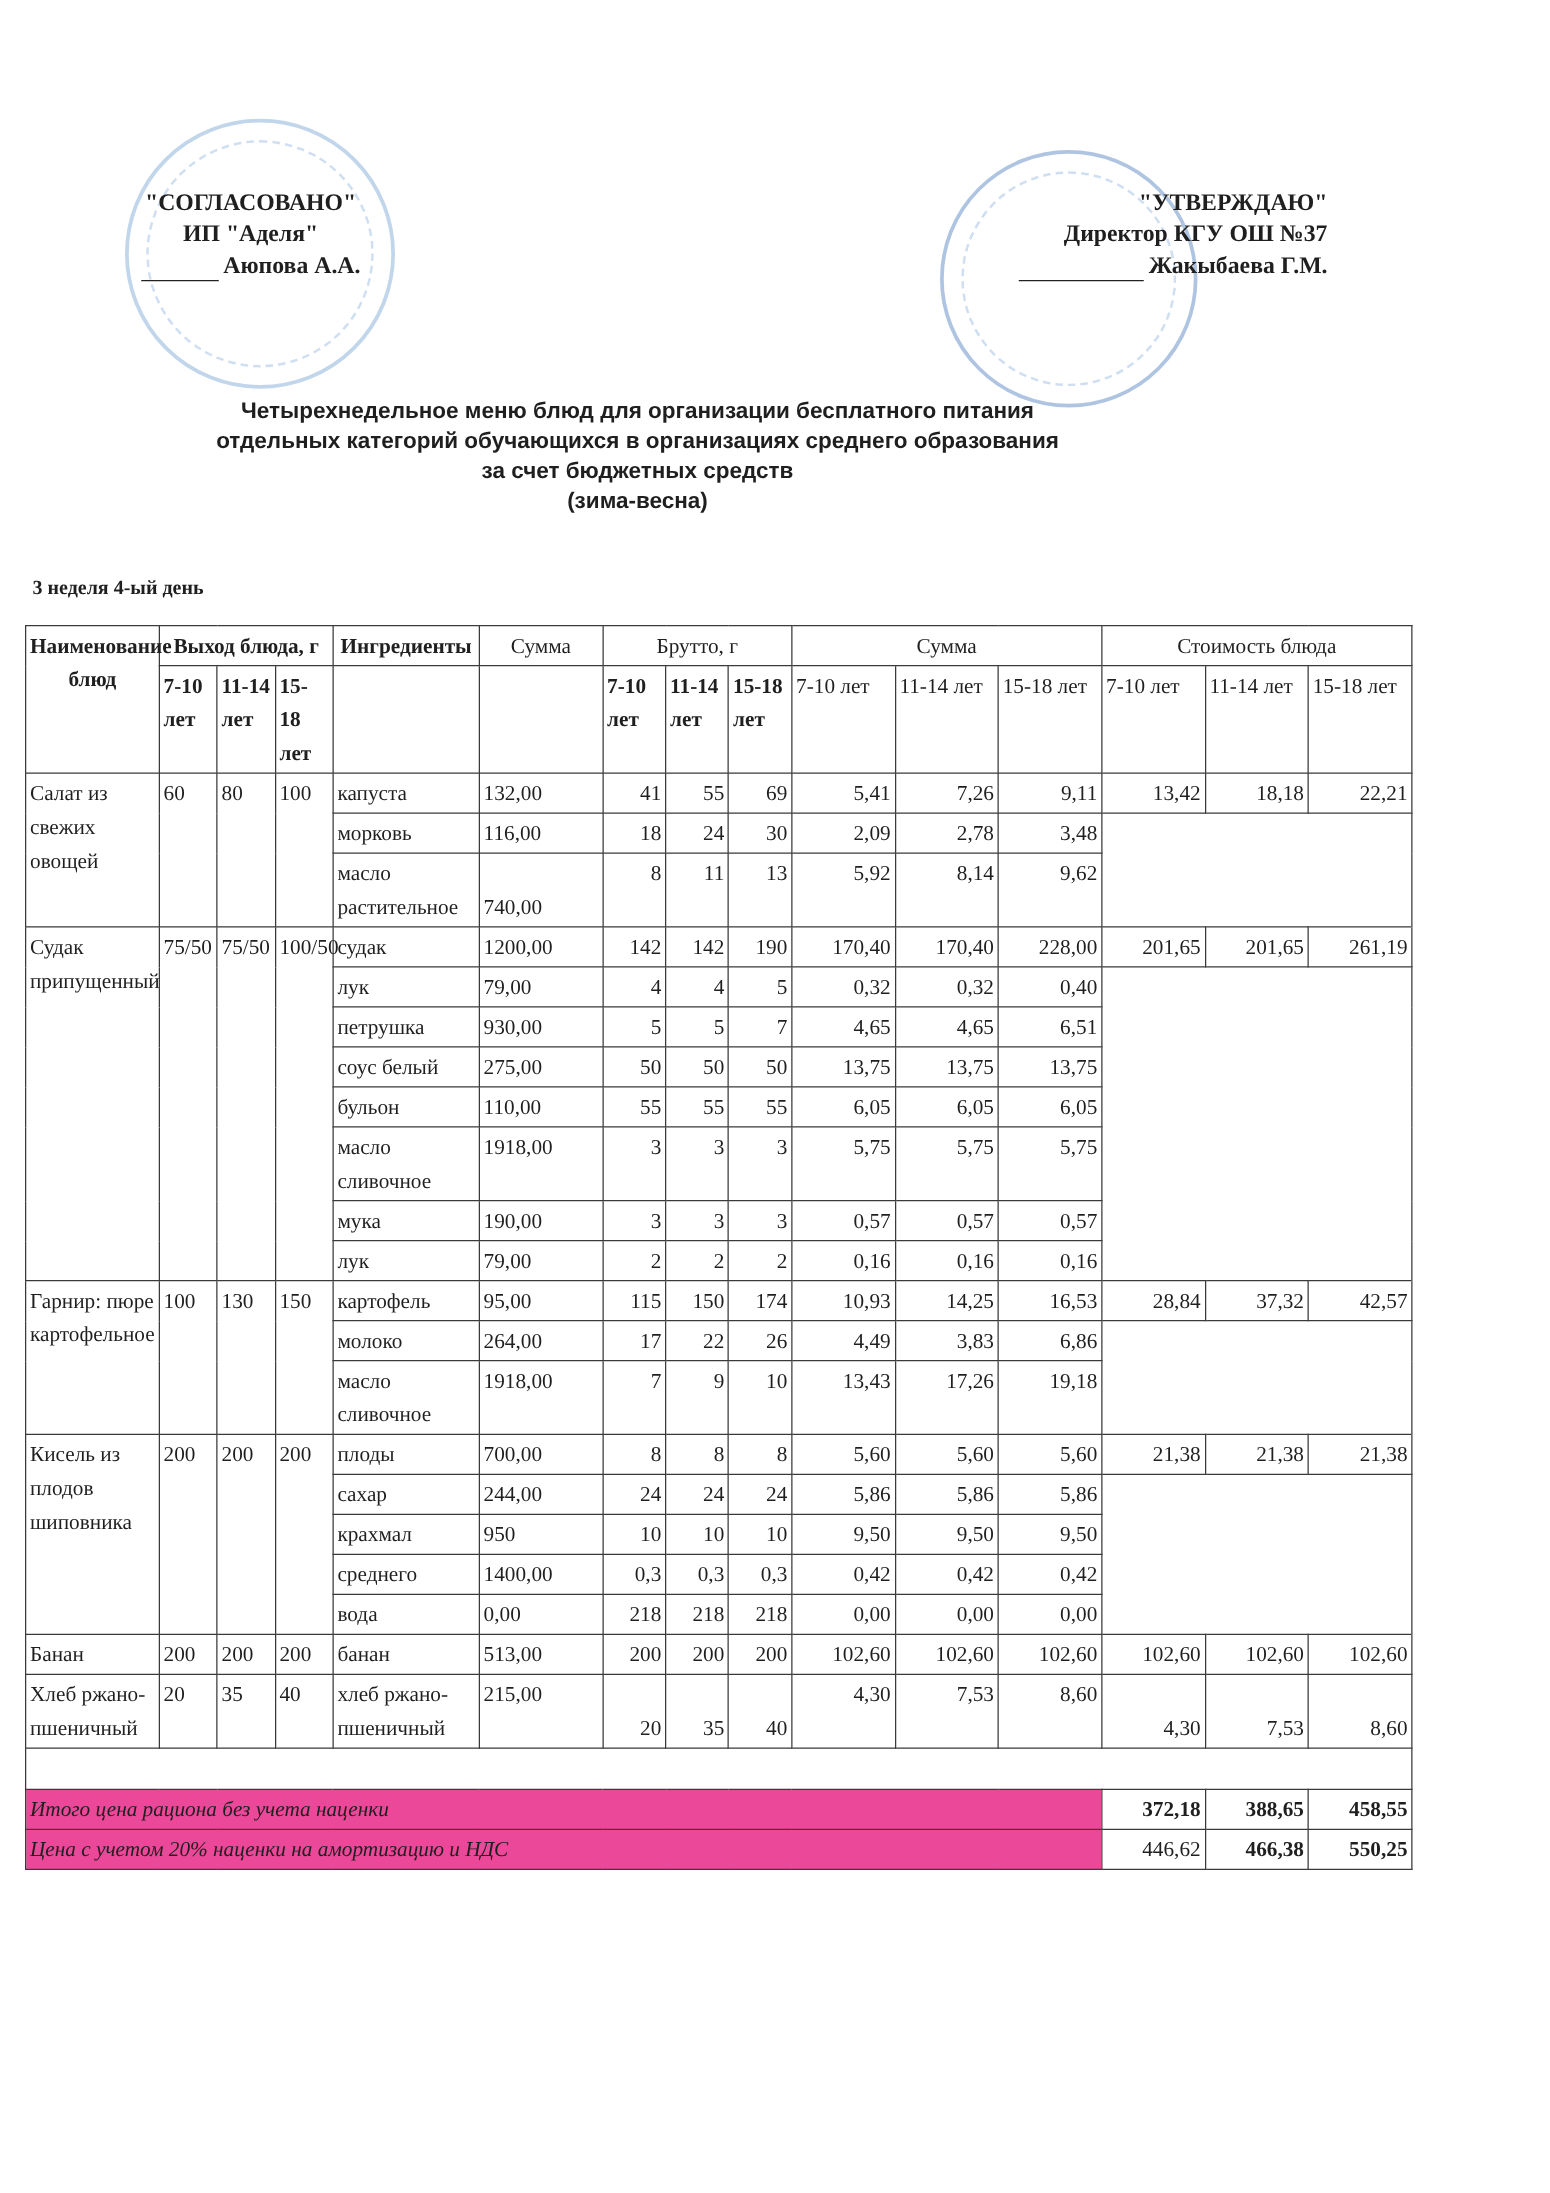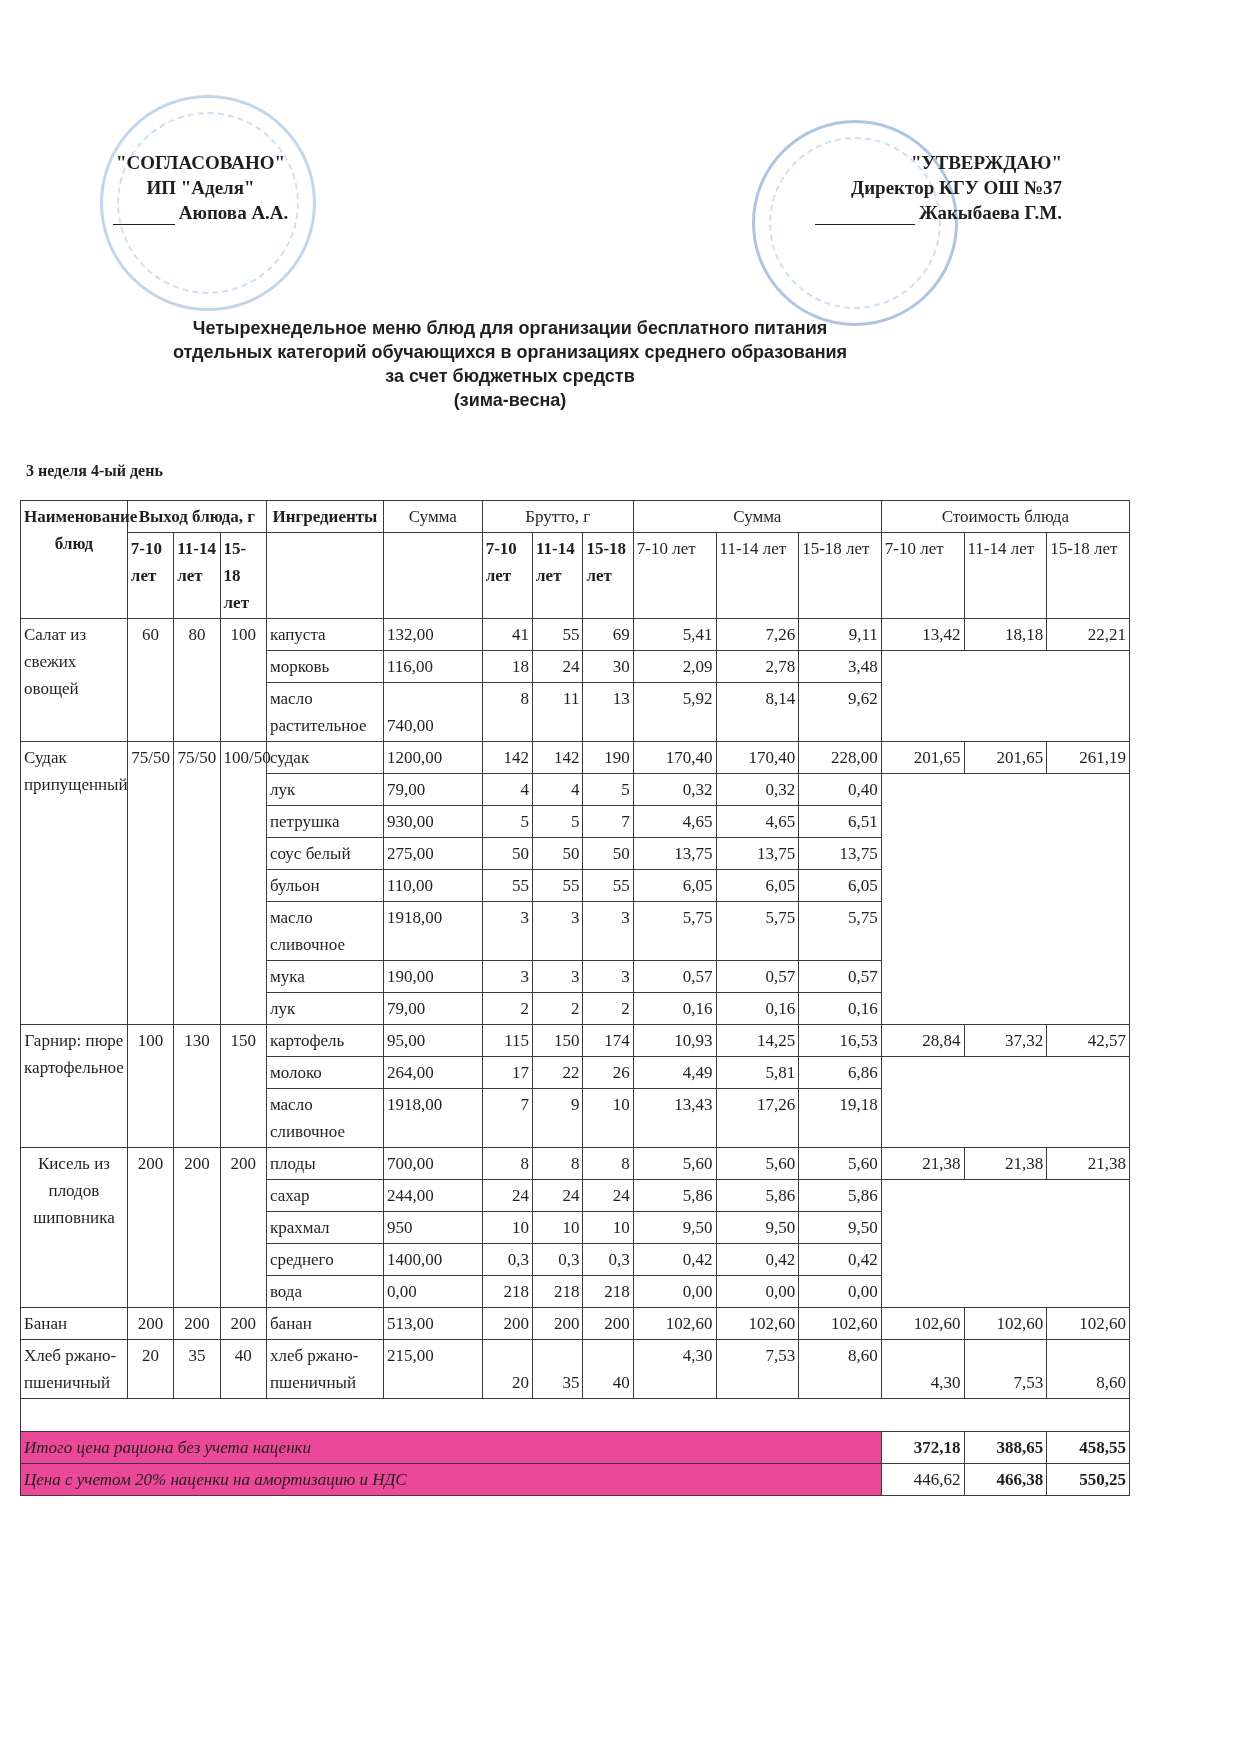--- a/index.html
+++ b/index.html
@@ -17,21 +17,21 @@
   .title { position: absolute; left: 100px; top: 316px; width: 820px; text-align: center; font-weight: bold;
            font-family: "Liberation Sans", sans-serif; font-stretch: condensed; font-size: 18px; line-height: 24px; }
   .subtitle-day { position: absolute; left: 26px; top: 462px; font-weight: bold; font-size: 16px; }
   table.menu { position: absolute; left: 20px; top: 500px; width: 1110px; border-collapse: collapse;
                font-size: 17px; table-layout: fixed; }
   table.menu td, table.menu th { border: 1px solid #3a3a3a; padding: 2px 3px; vertical-align: top; line-height: 27px; }
   table.menu th { font-weight: bold; text-align: center; vertical-align: top; }
   .sub-h { text-align: left !important; font-weight: normal !important; }
   .sub-h-b { text-align: left !important; font-weight: bold !important; }
   .r { text-align: right; }
-  .c { text-align: center; }
+  .c { }
   .bot { vertical-align: bottom !important; }
   .italic-row td { font-style: italic; font-weight: normal; background: #ec4899; }
   .italic-row td.num { font-style: normal; background: #fff; }
   .empty-row td { height: 28px; }
 </style>
 </head>
 <body>
 
 <div class="stamp stamp-left"></div>
 <div class="stamp stamp-right"></div>
@@ -275,21 +275,21 @@
         <td class="r">37,32</td>
         <td class="r">42,57</td>
       </tr>
       <tr>
         <td>молоко</td>
         <td>264,00</td>
         <td class="r">17</td>
         <td class="r">22</td>
         <td class="r">26</td>
         <td class="r">4,49</td>
-        <td class="r">5,81</td>
+        <td class="r">3,83</td>
         <td class="r">6,86</td>
         <td style="border-top: none; border-right: none; border-bottom: none; border-left: 1px solid rgb(58, 58, 58); border-image: initial;"></td>
         <td style="border: none;"></td>
         <td style="border-top: none; border-right: 1px solid rgb(58, 58, 58); border-bottom: none; border-left: none; border-image: initial;"></td>
       </tr>
       <tr>
         <td>масло сливочное</td>
         <td>1918,00</td>
         <td class="r">7</td>
         <td class="r">9</td>

